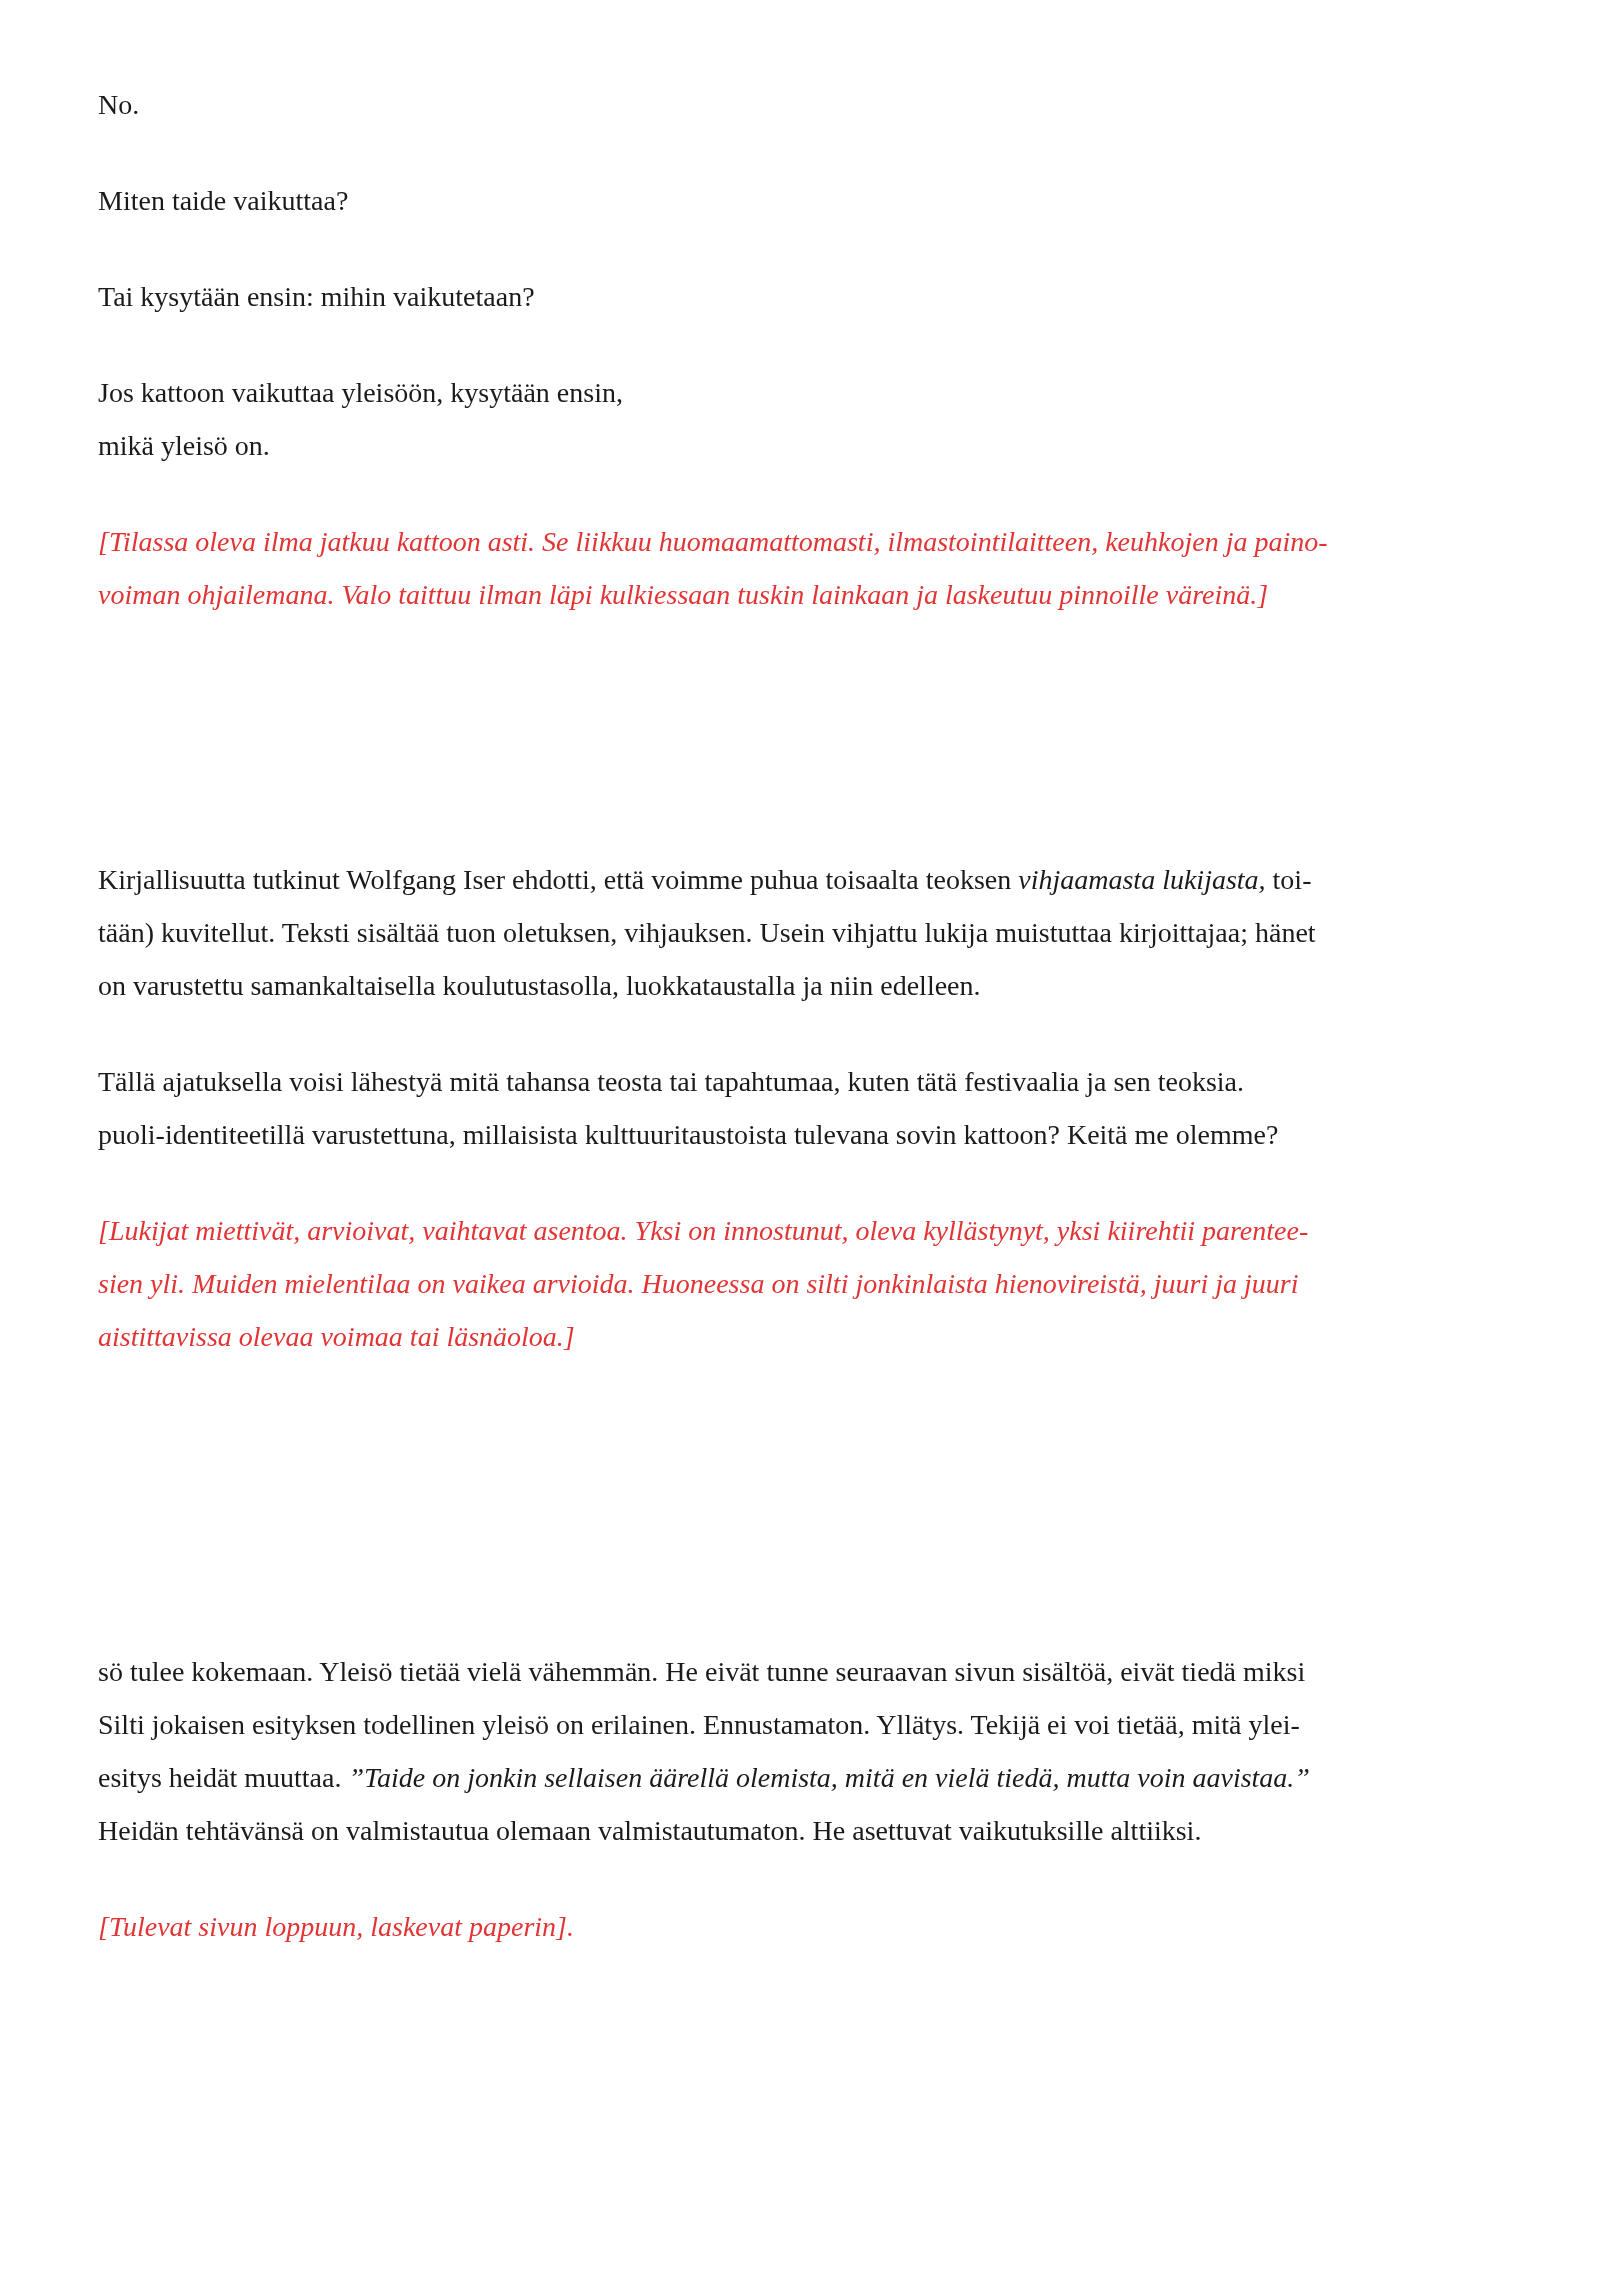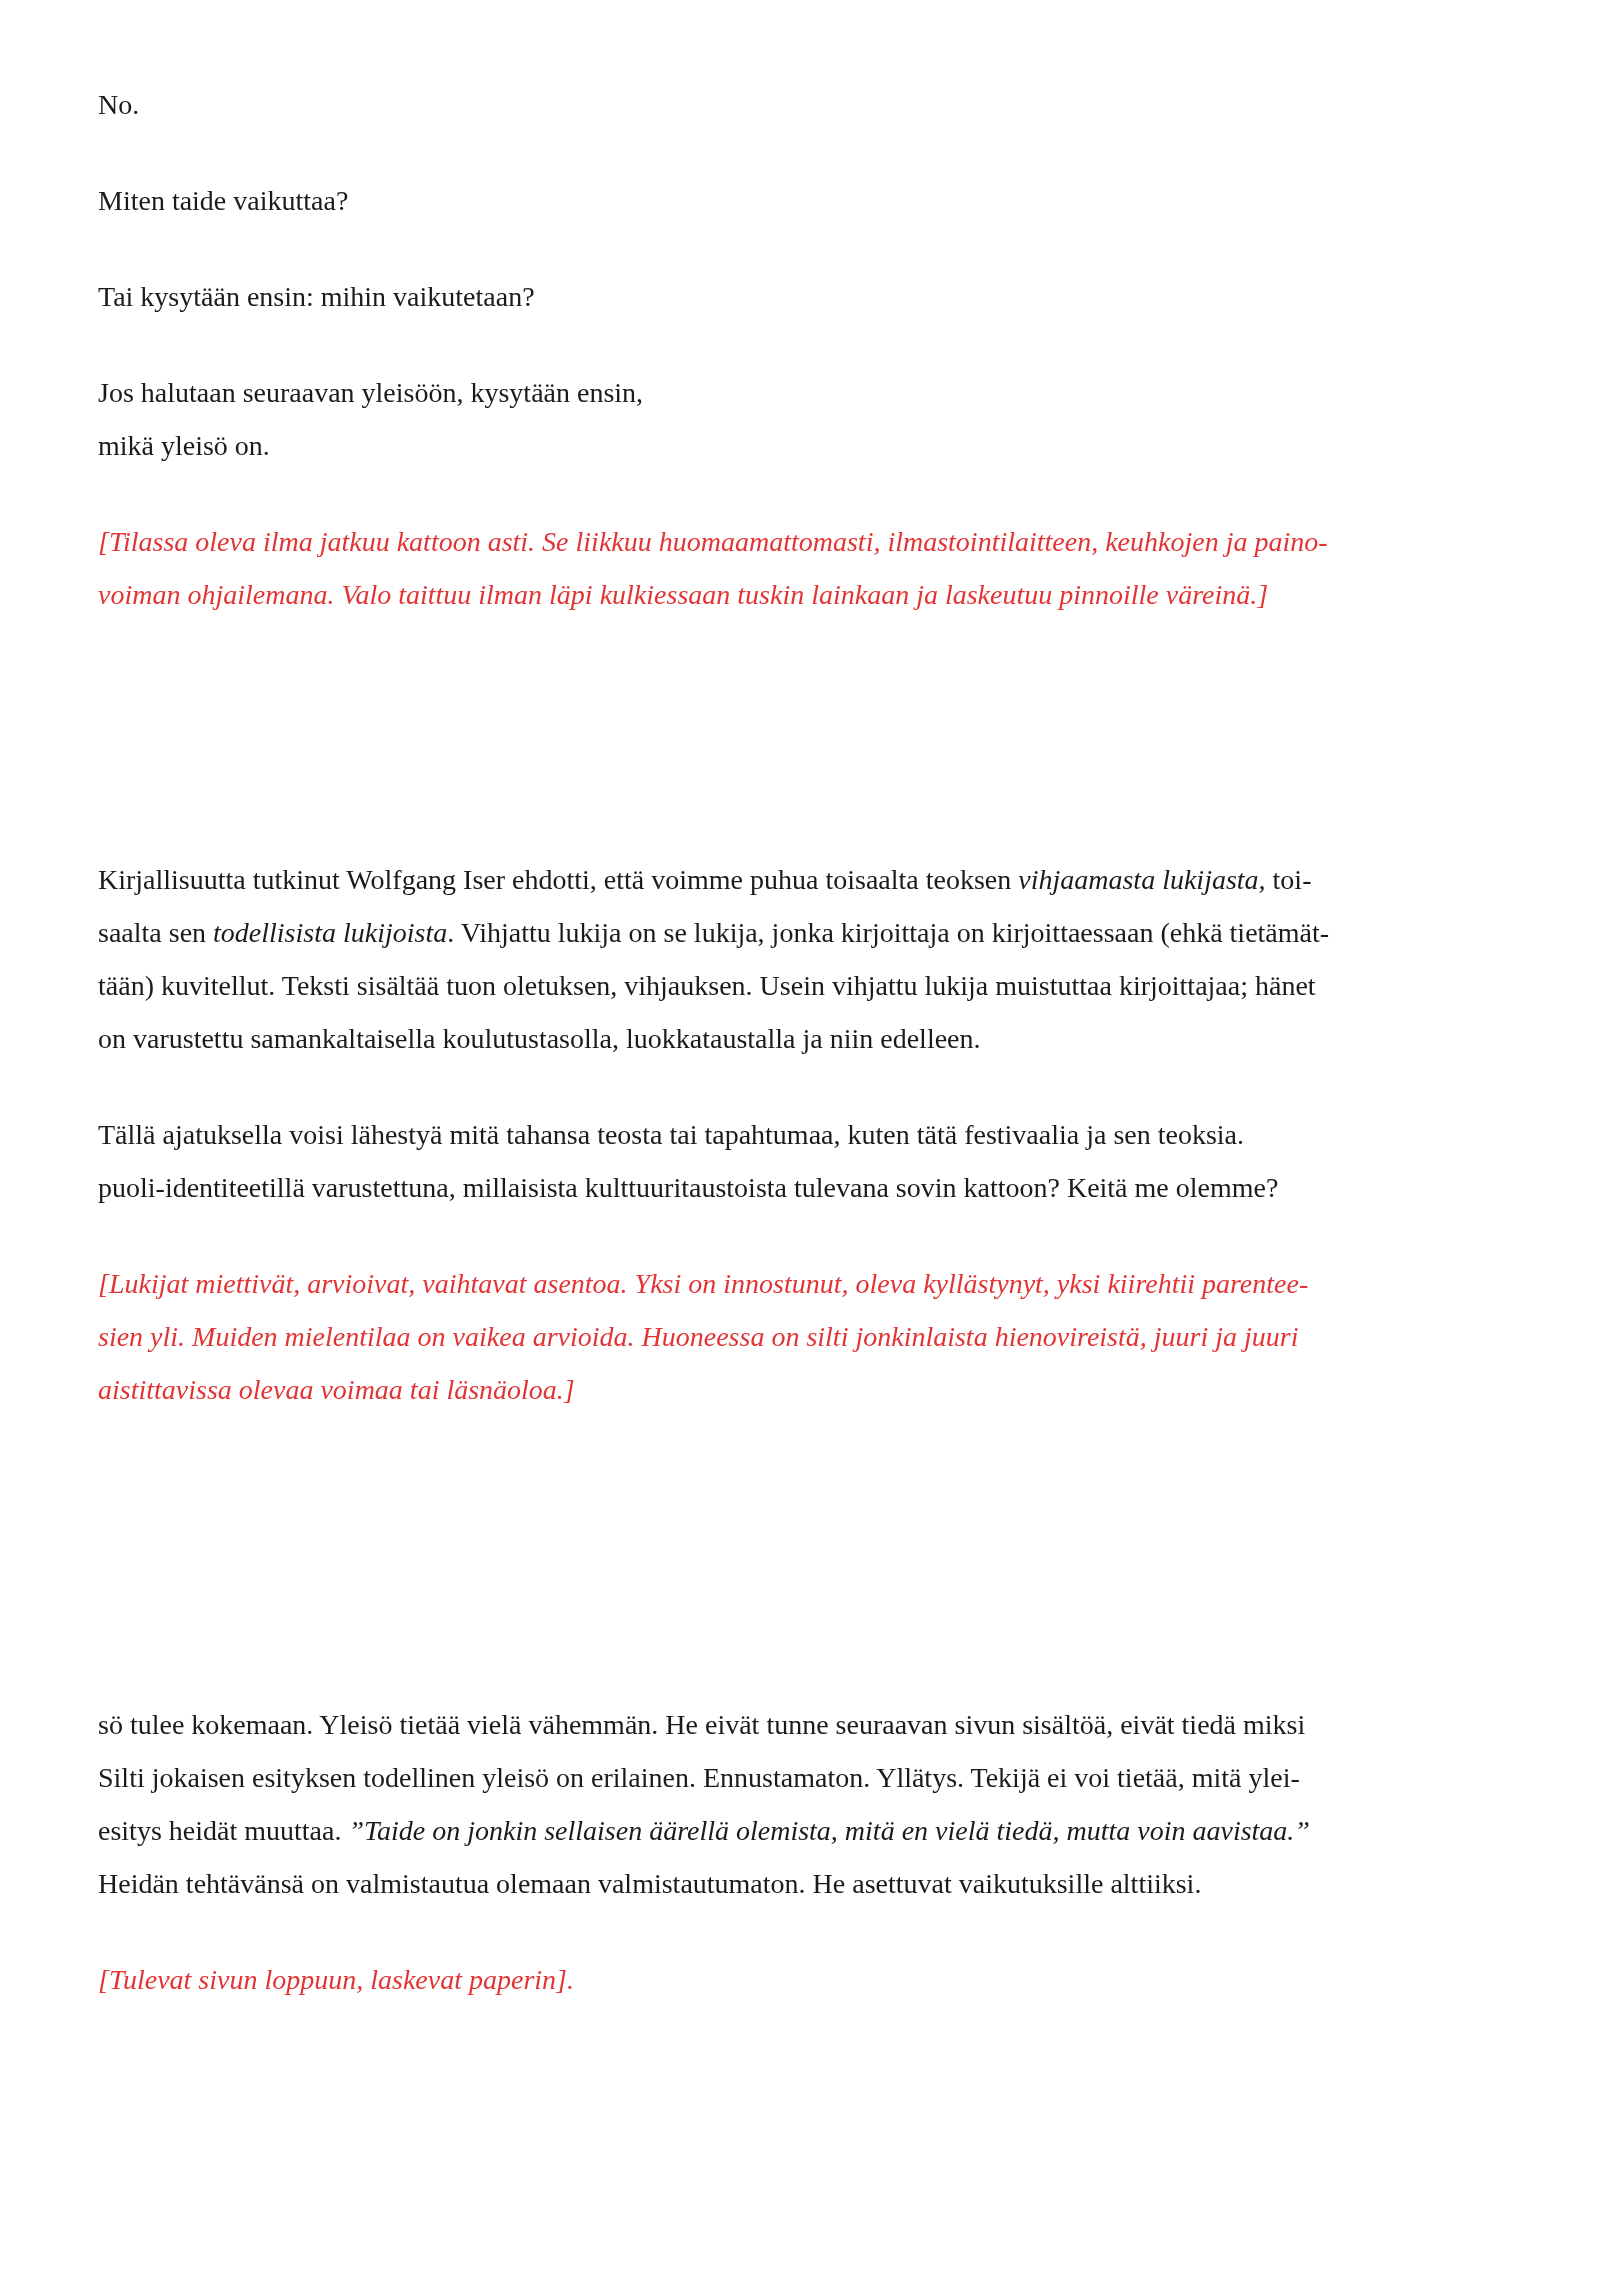--- a/index.html
+++ b/index.html
@@ -37,30 +37,29 @@
     <div class="block para gap-normal">
       <div class="line"><span>No.</span></div>
     </div>
     <div class="block para gap-normal">
       <div class="line"><span>Miten taide vaikuttaa?</span></div>
     </div>
     <div class="block para gap-normal">
       <div class="line"><span>Tai kysytään ensin: mihin vaikutetaan?</span></div>
     </div>
     <div class="block para gap-normal">
-      <div class="line"><span>Jos halutaan seuraavan yleisöön, kysytään ensin,</span></div>
+      <div class="line"><span>Jos kattoon vaikuttaa yleisöön, kysytään ensin,</span></div>
       <div class="line"><span>mikä yleisö on.</span></div>
     </div>
     <div class="block stage gap-large">
       <div class="line"><span>[Tilassa oleva ilma jatkuu kattoon asti. Se liikkuu huomaamattomasti, ilmastointilaitteen, keuhkojen ja paino-</span></div>
       <div class="line"><span>voiman ohjailemana. Valo taittuu ilman läpi kulkiessaan tuskin lainkaan ja laskeutuu pinnoille väreinä.]</span></div>
     </div>
     <div class="block para gap-normal">
       <div class="line"><span>Kirjallisuutta tutkinut Wolfgang Iser ehdotti, että voimme puhua toisaalta teoksen </span><span class="em">vihjaamasta lukijasta,</span><span> toi-</span></div>
-      <div class="line"><span>saalta sen </span><span class="em">todellisista lukijoista</span><span>. Vihjattu lukija on se lukija, jonka kirjoittaja on kirjoittaessaan (ehkä tietämät-</span></div>
       <div class="line"><span>tään) kuvitellut. Teksti sisältää tuon oletuksen, vihjauksen. Usein vihjattu lukija muistuttaa kirjoittajaa; hänet</span></div>
       <div class="line"><span>on varustettu samankaltaisella koulutustasolla, luokkataustalla ja niin edelleen.</span></div>
     </div>
     <div class="block para gap-normal">
       <div class="line"><span>Tällä ajatuksella voisi lähestyä mitä tahansa teosta tai tapahtumaa, kuten tätä festivaalia ja sen teoksia.</span></div>
       <div class="line"><span>puoli-identiteetillä varustettuna, millaisista kulttuuritaustoista tulevana sovin kattoon? Keitä me olemme?</span></div>
     </div>
     <div class="block stage gap-xlarge">
       <div class="line"><span>[Lukijat miettivät, arvioivat, vaihtavat asentoa. Yksi on innostunut, oleva kyllästynyt, yksi kiirehtii parentee-</span></div>
       <div class="line"><span>sien yli. Muiden mielentilaa on vaikea arvioida. Huoneessa on silti jonkinlaista hienovireistä, juuri ja juuri</span></div>

